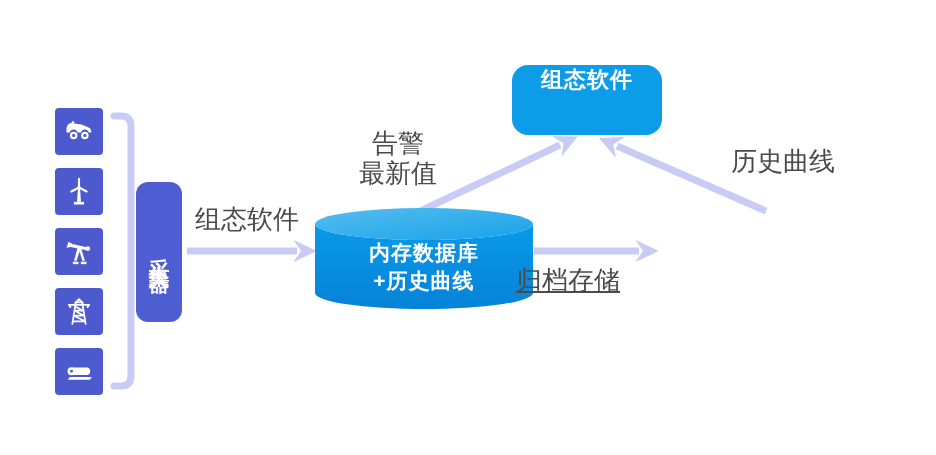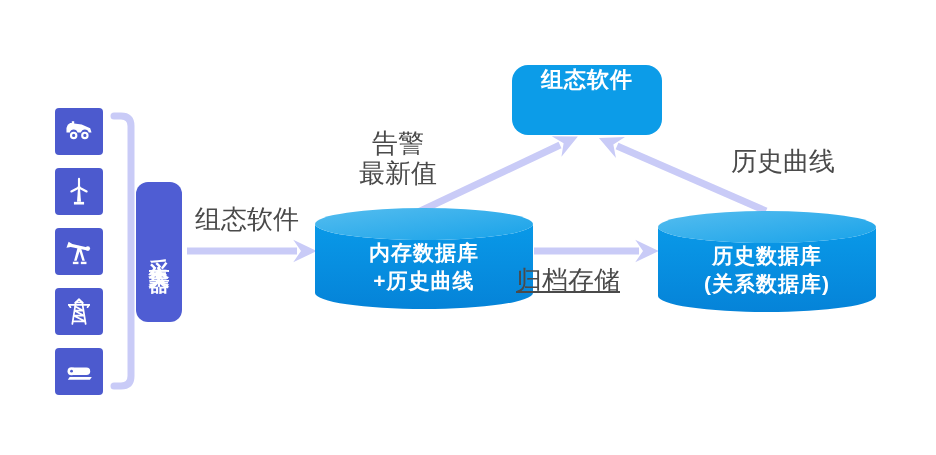--- a/index.html
+++ b/index.html
@@ -210,40 +210,20 @@
       </defs>
       <path d="M0,16 L0,85 A109,16 0 0 0 218,85 L218,16 A109,16 0 0 1 0,16 Z" fill="url(#cylBodyMem)"></path>
       <ellipse cx="109" cy="16" rx="109" ry="16" fill="url(#cylTopMem)"></ellipse>
     </svg>
     <div class="cyl-text">
       <span>内存数据库</span>
       <span>+历史曲线</span>
     </div>
   </div>
 
-  <div class="cyl cyl-his">
-    <svg viewBox="0 0 218 102">
-      <defs>
-        <linearGradient id="cylTopHis" x1="0" y1="0" x2="1" y2="1">
-          <stop offset="0" stop-color="#55bdef"></stop>
-          <stop offset="1" stop-color="#18a2e9"></stop>
-        </linearGradient>
-        <linearGradient id="cylBodyHis" x1="0" y1="0" x2="0" y2="1">
-          <stop offset="0" stop-color="#0999e8"></stop>
-          <stop offset="1" stop-color="#0583d8"></stop>
-        </linearGradient>
-      </defs>
-      <path d="M0,16 L0,85 A109,16 0 0 0 218,85 L218,16 A109,16 0 0 1 0,16 Z" fill="url(#cylBodyHis)"></path>
-      <ellipse cx="109" cy="16" rx="109" ry="16" fill="url(#cylTopHis)"></ellipse>
-    </svg>
-    <div class="cyl-text">
-      <span>历史数据库</span>
-      <span>(关系数据库)</span>
-    </div>
-  </div>
 
   <div class="flow-label lbl-realtime">组态软件</div>
 
   <div class="flow-label lbl-latest">
     <div>告警</div>
     <div>最新值</div>
   </div>
 
   <div class="flow-label lbl-curve">历史曲线</div>
 

